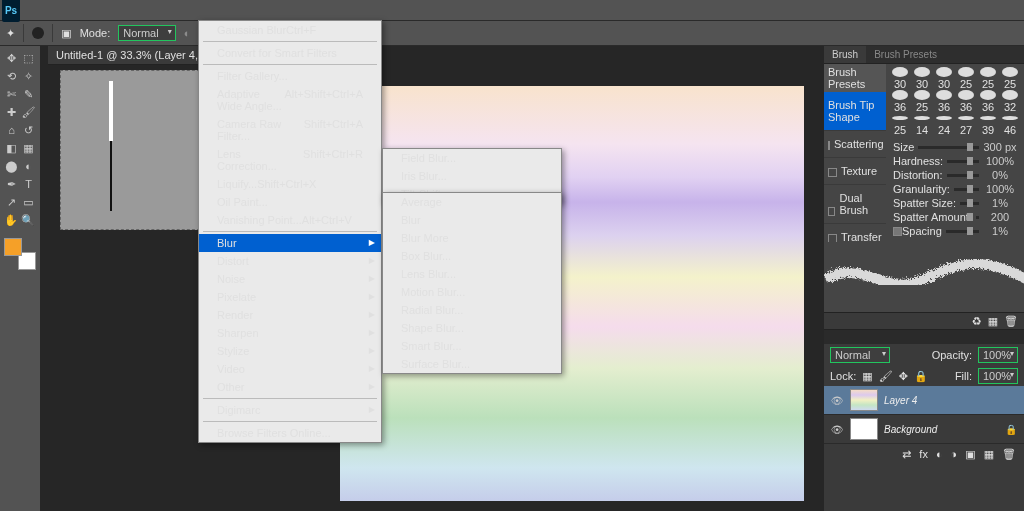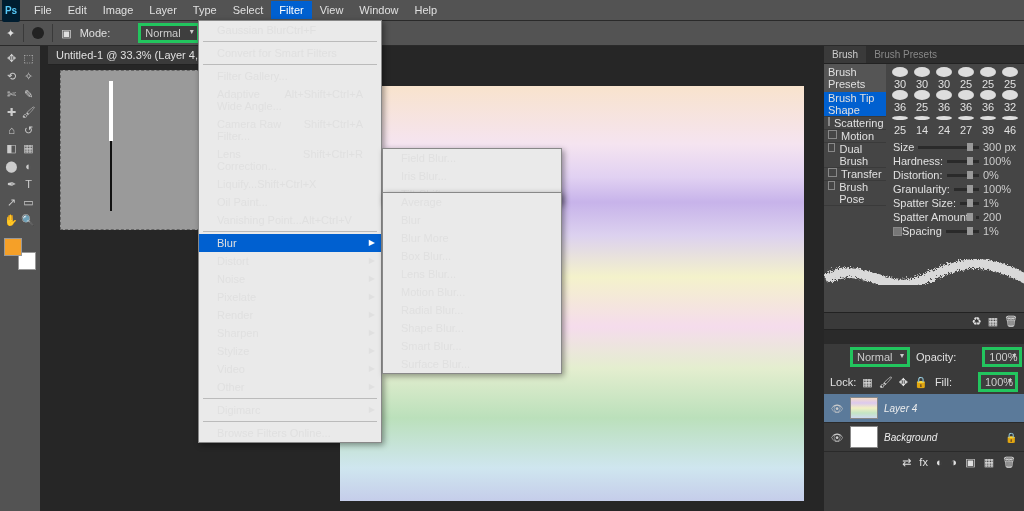--- a/index.html
+++ b/index.html
@@ -5,21 +5,21 @@
 * { margin: 0; padding: 0; box-sizing: border-box; font-family: Tahoma, Arial, sans-serif; font-size: 11px; color: #e0e0e0; }
 body { background: #323232; width: 1024px; height: 511px; overflow: hidden; position: relative; }
 
 .menubar { height: 20px; background: #535353; display: flex; align-items: center; padding-left: 2px; }
 .ps-logo { width: 18px; height: 24px; background: #001d30; color: #58caf8; display: flex; align-items: center; justify-content: center; font-weight: bold; font-size: 10px; margin-right: 6px; border-radius: 2px; }
 .menu-item { padding: 3px 8px; cursor: pointer; }
 .menu-item.active { background: #0060d0; color: #fff; }
 
 .optbar { height: 26px; background: #535353; border-top: 1px solid #2a2a2a; border-bottom: 1px solid #2a2a2a; display: flex; align-items: center; padding: 0 6px; gap: 8px; font-size: 10px; }
 .opt-sep { width: 1px; height: 18px; background: #3a3a3a; }
-.opt-select { background: #3e3e3e; border: 3px solid #22c55e; padding: 1px 16px 1px 4px; color: #ccc; position: relative; margin-left: 20px; }
+.opt-select { background: #3e3e3e; border: 1px solid #22c55e; padding: 1px 16px 1px 4px; color: #ccc; position: relative; }
 .opt-select:after { content: "▾"; position: absolute; right: 3px; top: 1px; font-size: 8px; }
 .opt-airbrush { width: 16px; height: 16px; }
 
 .main { display: flex; height: calc(100% - 46px); }
 .toolbox { width: 40px; background: #535353; padding: 4px; display: flex; flex-direction: column; gap: 2px; }
 .trow { display: flex; gap: 2px; }
 .tool { width: 16px; height: 16px; background: #535353; display: flex; align-items: center; justify-content: center; font-size: 11px; color: #ccc; cursor: pointer; }
 .swatches { margin-top: 8px; position: relative; width: 32px; height: 32px; }
 .swatch-fg { position: absolute; width: 18px; height: 18px; background: #f5a028; border: 1px solid #999; top: 0; left: 0; z-index: 2; }
 .swatch-bg { position: absolute; width: 18px; height: 18px; background: #fff; border: 1px solid #999; bottom: 0; right: 0; }
@@ -44,32 +44,32 @@
 #blur-sub2 { top: 192px; left: 382px; width: 90px; }
 
 .panels { width: 200px; background: #3a3a3a; display: flex; flex-direction: column; }
 .panel-tabs { display: flex; background: #2e2e2e; border-bottom: 1px solid #222; }
 .ptab { padding: 3px 8px; font-size: 10px; background: #3a3a3a; color: #ccc; }
 .ptab.inactive { background: #2e2e2e; color: #888; }
 
 .brush-panel { display: flex; height: 178px; }
 .brush-list { width: 92px; background: #454545; overflow: hidden; font-size: 10px; }
 .bl-hdr { background: #555; padding: 2px 4px; }
-.bl-item { display: flex; align-items: flex-start; padding: 0 4px; border-bottom: 1px solid #3a3a3a; gap: 4px; }
+.bl-item { display: flex; align-items: flex-end; padding: 7px 4px; border-bottom: 1px solid #3a3a3a; gap: 4px; }
 .bl-item.sel { background: #0060d0; color: #fff; }
 .cb { width: 9px; height: 9px; border: 1px solid #888; display: inline-block; }
 .cb.on { background: #777; }
 
 .brush-grid { flex: 1; background: #454545; padding: 3px; display: flex; flex-direction: column; gap: 4px; font-size: 9px; }
 .bg-row { display: flex; gap: 0; }
 .bg-cell { width: 22px; text-align: center; color: #aaa; }
 .bg-dot { width: 16px; height: 10px; margin: 0 auto 1px; background: #ddd; border-radius: 50%; }
 .bg-dot.flat { height: 4px; margin-top: 3px; margin-bottom: 4px; }
 .slider-row { display: flex; align-items: center; justify-content: space-between; padding: 1px 4px; font-size: 10px; }
-.slider-row .sval { width: 34px; text-align: left; color: #ccc; }
+.slider-row .sval { width: 34px; text-align: center; color: #ccc; }
 .slider-bar { flex: 1; height: 3px; background: #2a2a2a; margin: 0 4px; position: relative; }
 .slider-bar .knob { position: absolute; width: 6px; height: 8px; background: #999; top: -3px; right: 6px; }
 
 .brush-preview { height: 70px; background: #454545; display: flex; align-items: center; justify-content: center; }
 .wave { width: 200px; height: 50px; }
 
 .icon-strip { height: 18px; background: #3a3a3a; display: flex; justify-content: flex-end; align-items: center; gap: 6px; padding-right: 6px; font-size: 11px; color: #aaa; border-top: 1px solid #222; border-bottom: 1px solid #222; }
 
 .layers-head { display: flex; align-items: center; gap: 6px; padding: 3px 6px; font-size: 10px; background: #3a3a3a; }
 .layers-head2 { display: flex; align-items: center; gap: 6px; padding: 2px 6px; font-size: 10px; background: #3a3a3a; }
@@ -82,32 +82,20 @@
 .lthumb.white { background: #fff; }
 .lname { font-size: 10px; color: #eee; font-style: italic; }
 .lock-r { margin-left: auto; font-size: 10px; color: #ccc; }
 .layer-btns { display: flex; justify-content: flex-end; gap: 8px; padding: 4px 8px; background: #3a3a3a; color: #aaa; font-size: 11px; }
 </style>
 </head>
 <body>
 
 <div class="menubar">
   <div class="ps-logo">Ps</div>
-  <div id="menu-items" style="display: flex;">
-      <div class="menu-item">File</div>
-      <div class="menu-item">Edit</div>
-      <div class="menu-item">Image</div>
-      <div class="menu-item">Layer</div>
-      <div class="menu-item">Type</div>
-      <div class="menu-item">Select</div>
-      <div class="menu-item active">Filter</div>
-      <div class="menu-item">View</div>
-      <div class="menu-item">Window</div>
-      <div class="menu-item">Help</div>
-    </div>
 </div>
 
 <div class="optbar">
   <span>✦</span>
   <span class="opt-sep"></span>
   <span style="width:12px;height:12px;border-radius:50%;background:#222;display:inline-block"></span>
   <span class="opt-sep"></span>
   <span>▣</span>
   <span>Mode:</span>
   <span class="opt-select">Normal</span>
@@ -190,21 +178,21 @@
         <div id="brush-items">
             <div class="bl-item sel">
               <span>Brush Tip Shape</span>
             </div>
             <div class="bl-item">
               <span class="cb"></span>
               <span>Scattering</span>
             </div>
             <div class="bl-item">
               <span class="cb"></span>
-              <span>Motion</span>
+              <span>Texture</span>
             </div>
             <div class="bl-item">
               <span class="cb"></span>
               <span>Dual Brush</span>
             </div>
             <div class="bl-item">
               <span class="cb"></span>
               <span>Transfer</span>
             </div>
             <div class="bl-item">

